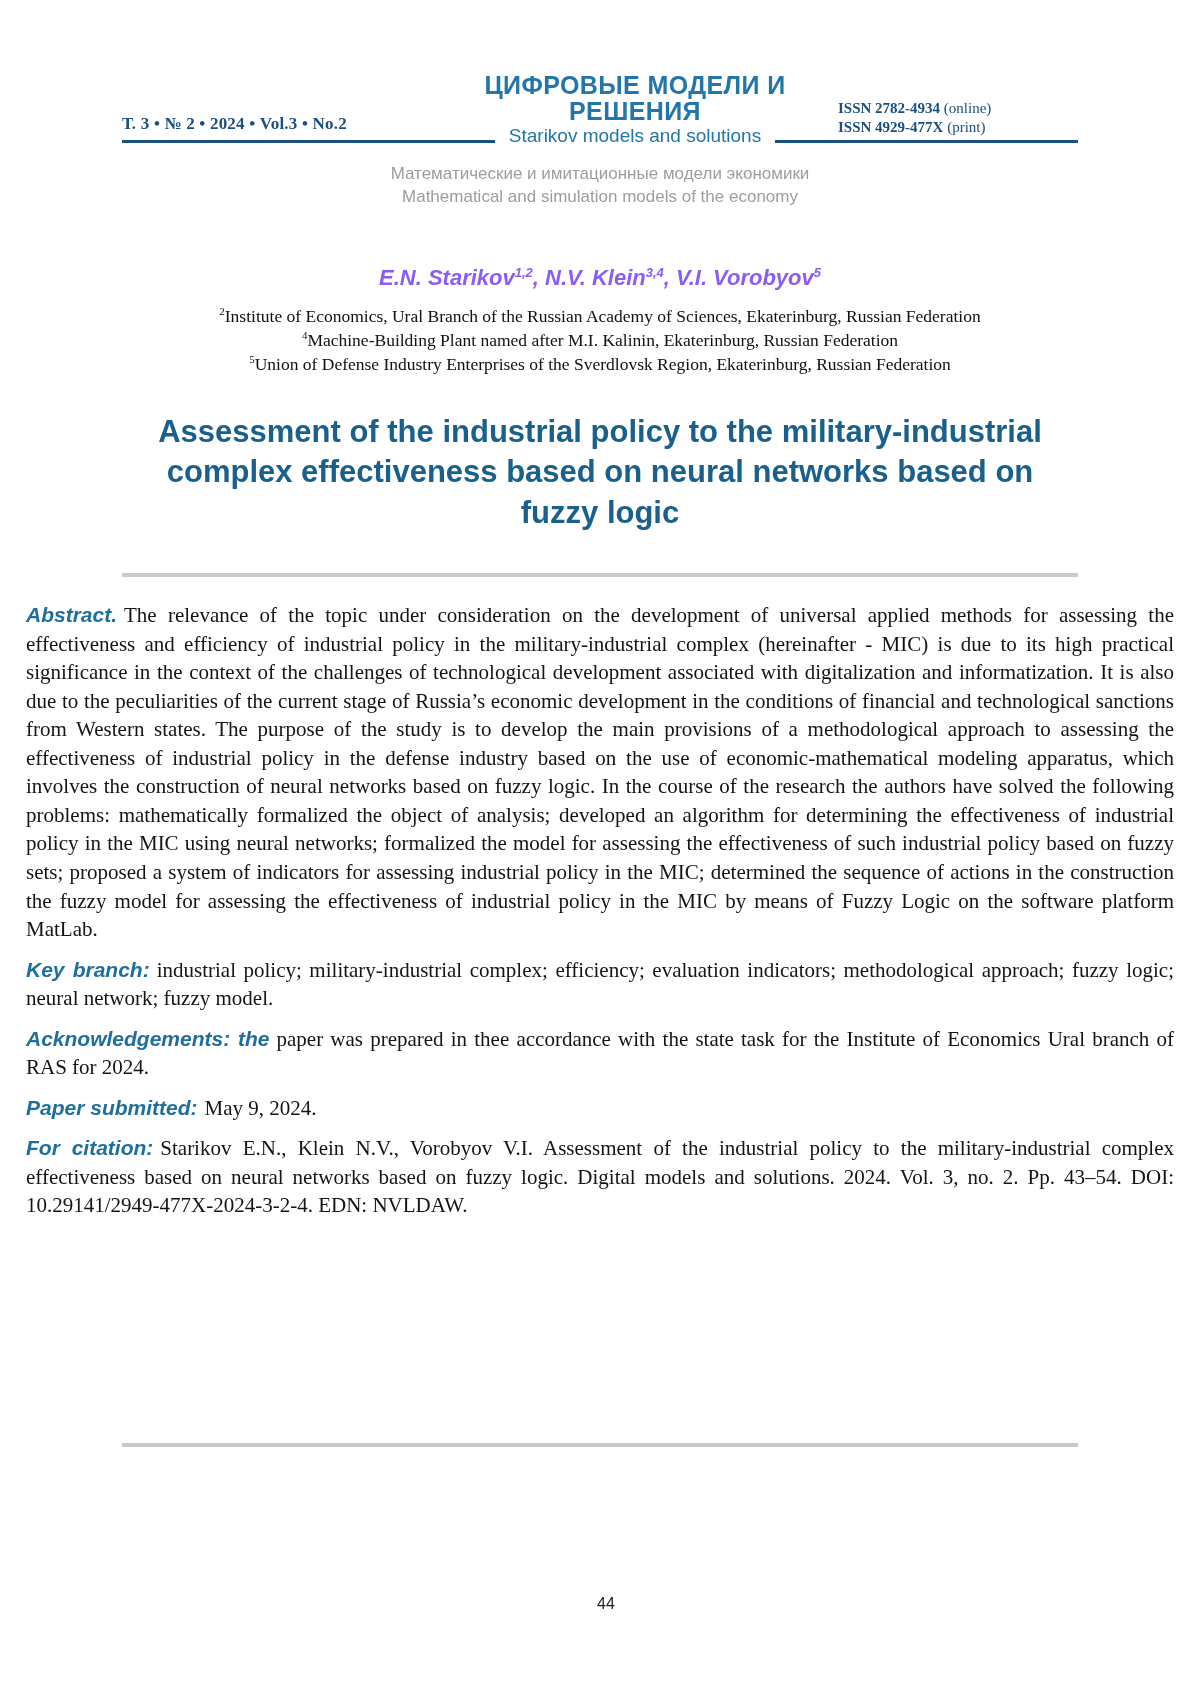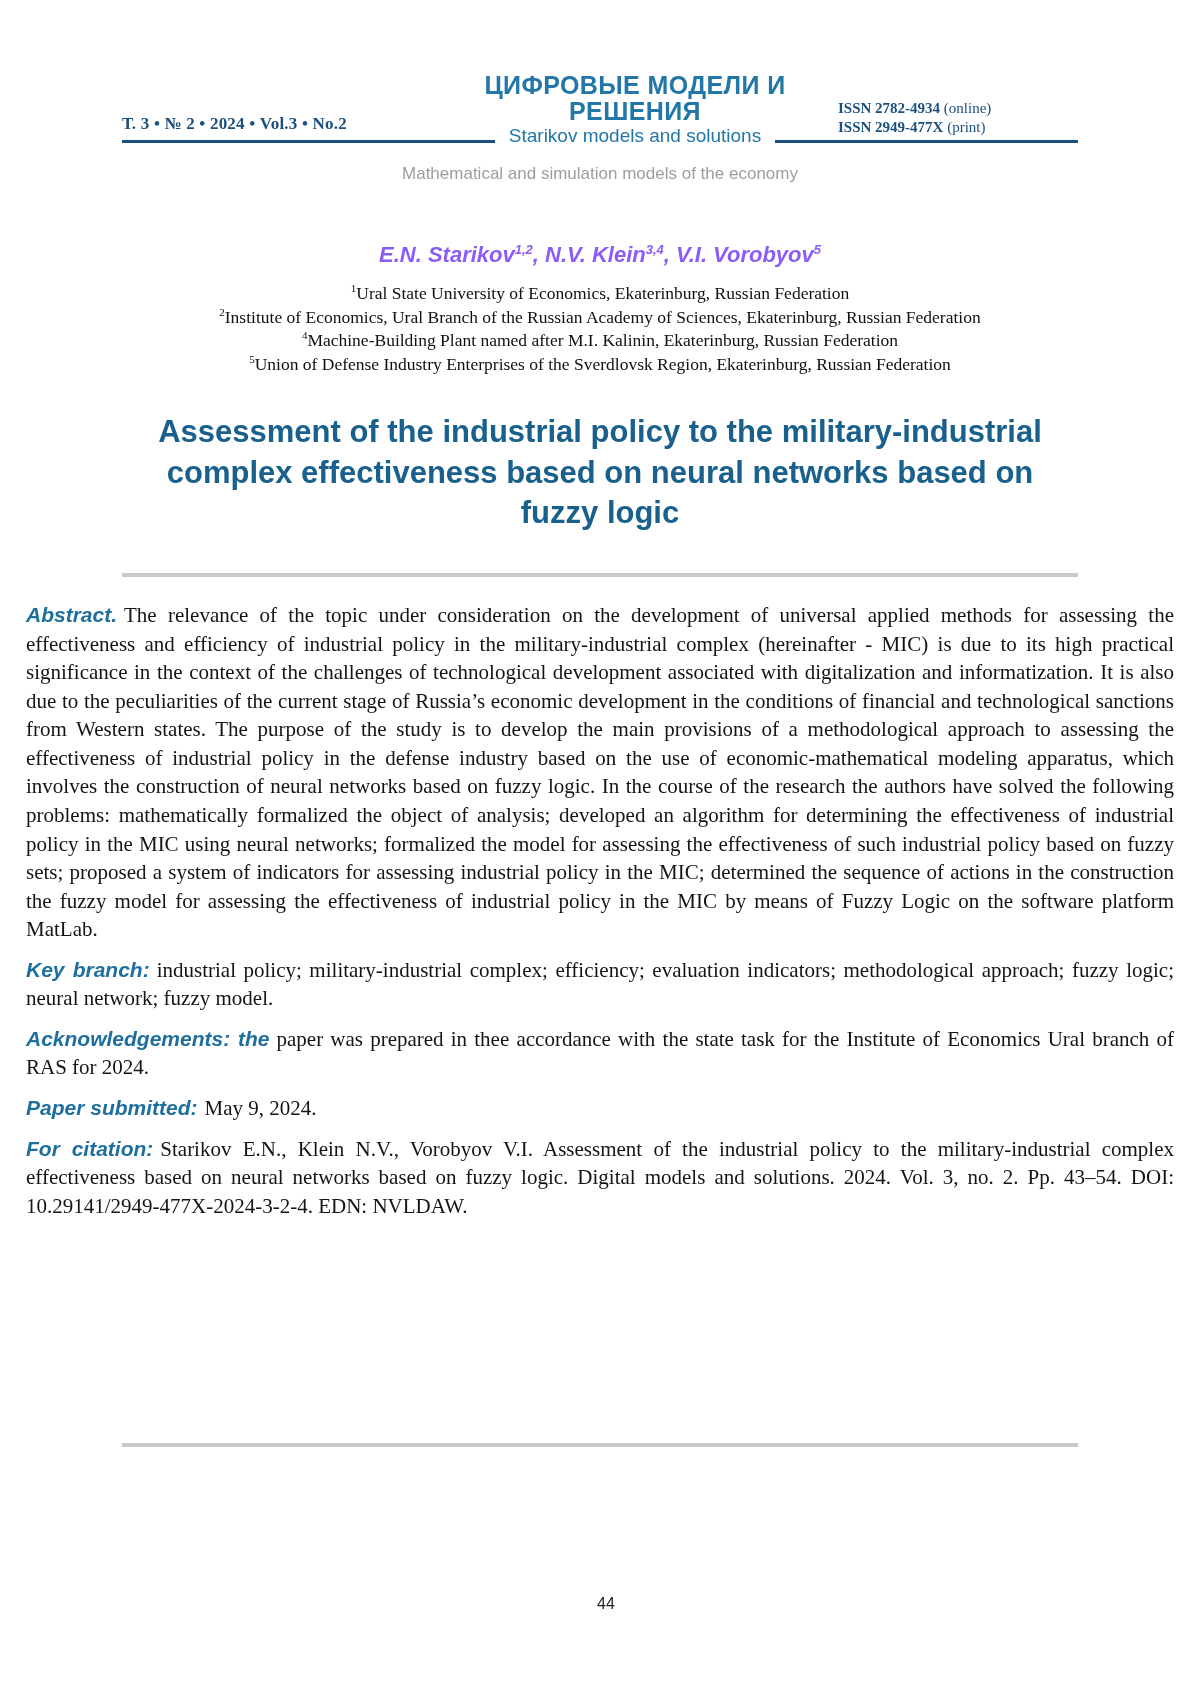--- a/index.html
+++ b/index.html
@@ -173,35 +173,35 @@
       <div class="rule-blue"></div>
       <div class="vol-info">Т. 3 • № 2 • 2024 • Vol.3 • No.2</div>
       <div class="logo-block">
         <div class="logo-ru">ЦИФРОВЫЕ МОДЕЛИ И РЕШЕНИЯ</div>
         <div class="logo-en-wrap">
           <span class="logo-en">Starikov models and solutions</span>
         </div>
       </div>
       <div class="issn-block">
         <div class="issn-line"><span class="issn-num">ISSN 2782-4934</span> <span class="issn-suffix">(online)</span></div>
-        <div class="issn-line"><span class="issn-num">ISSN 2949-477X</span> <span class="issn-suffix">(print)</span></div>
+        <div class="issn-line"><span class="issn-num">ISSN 4929-477X</span> <span class="issn-suffix">(print)</span></div>
       </div>
     </div>
   </header>
 
   <div class="section-head content">
+    <div>Математические и имитационные модели экономики</div>
     <div>Mathematical and simulation models of the economy</div>
   </div>
 
   <div class="authors content">
     <span class="author"><span>E.N. Starikov</span><sup>1,2</sup><span class="sep">, </span></span><span class="author"><span>N.V. Klein</span><sup>3,4</sup><span class="sep">, </span></span><span class="author"><span>V.I. Vorobyov</span><sup>5</sup><span class="sep"></span></span>
   </div>
 
   <div class="affiliations content">
-    <div class="affiliation"><sup>1</sup><span>Ural State University of Economics, Ekaterinburg, Russian Federation</span></div>
     <div class="affiliation"><sup>2</sup><span>Institute of Economics, Ural Branch of the Russian Academy of Sciences, Ekaterinburg, Russian Federation</span></div>
     <div class="affiliation"><sup>4</sup><span>Machine-Building Plant named after M.I. Kalinin, Ekaterinburg, Russian Federation</span></div>
     <div class="affiliation"><sup>5</sup><span>Union of Defense Industry Enterprises of the Sverdlovsk Region, Ekaterinburg, Russian Federation</span></div>
   </div>
 
   <h1 class="article-title">Assessment of the industrial policy to the military-industrial complex effectiveness based on neural networks based on fuzzy logic</h1>
 
   <div class="rule-gray content"></div>
 
   <div class="body-text content">

